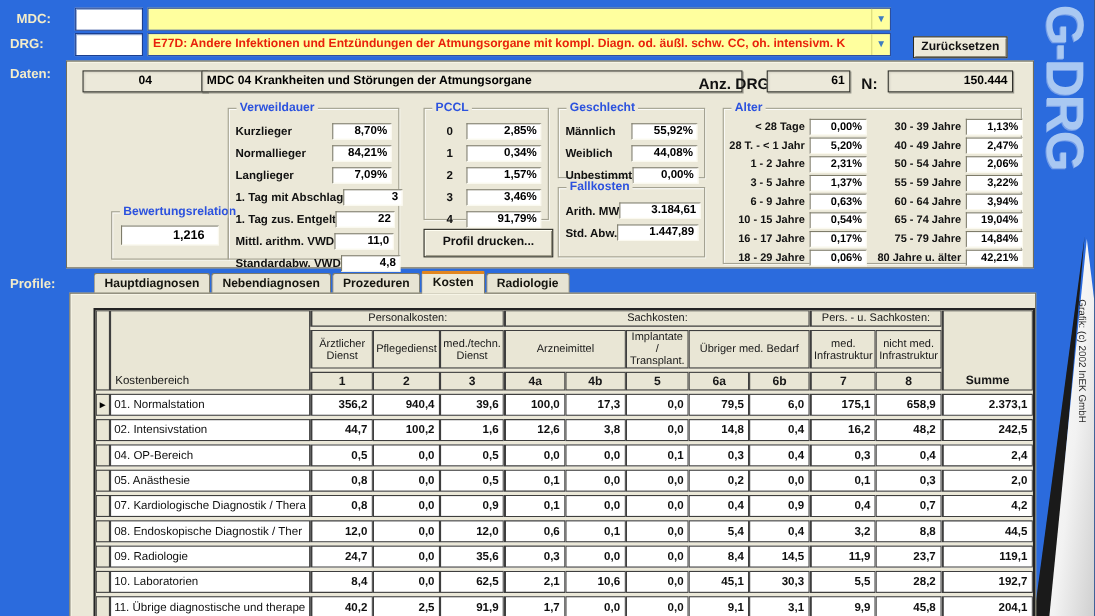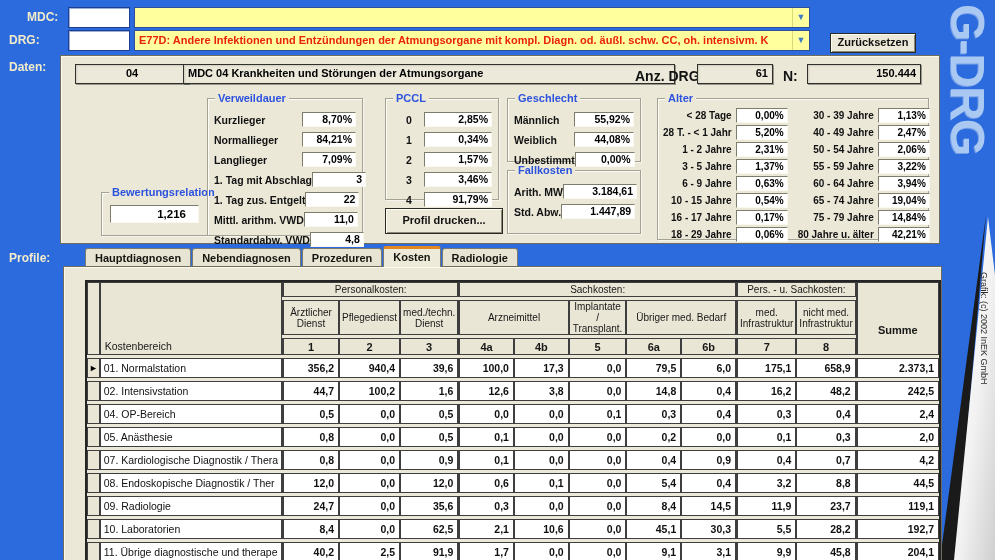--- a/index.html
+++ b/index.html
@@ -75,40 +75,40 @@
 
   .tablewrap{position:absolute;left:21px;top:13px;border:2px solid #242424;background:#ebe8d8;overflow:hidden;}
   table.costtable{border-collapse:separate;border-spacing:0 3px;table-layout:fixed;margin:-3px 0;}
   .costtable th,.costtable td{border:1px solid #3e3e3e;overflow:hidden;}
   .costtable th{background:#e9e6d5;color:#181818;font-weight:400;font-size:10px;
                 padding:0 2px;vertical-align:middle;text-align:center;}
   tr.groupRow th{height:13px;}
   tr.subRow th{height:26px;line-height:11px;}
   tr.numRow th{height:15px;font-weight:700;font-size:11px;}
   th.kb{vertical-align:bottom;text-align:left;font-size:10.5px;padding:0 0 2px 4px;font-weight:400;}
-  th.summeHead{vertical-align:bottom;font-weight:700;font-size:11px;padding-bottom:18px;}
+  th.summeHead{vertical-align:bottom;font-weight:700;font-size:11px;padding-bottom:2px;}
   td.gutter{background:#e9e6d5;text-align:center;font-size:9px;color:#000;padding:0;}
   td.rowname{background:#fff;font-size:10.5px;color:#101010;text-align:left;padding:2px 3px;white-space:nowrap;}
   td.num{background:#fff;text-align:right;font-weight:700;font-size:10.5px;color:#101010;padding:2px 4px;}
   .thickL{border-left-width:2px !important;}
   tr.dataRow{height:20px;}
 
   #banner{position:absolute;right:0;top:0;width:55px;height:560px;background:#2b6bdd;}
   #logo{position:absolute;top:4px;left:2px;writing-mode:vertical-rl;font-size:48px;font-weight:800;
         color:#a9c8f2;letter-spacing:-2px;line-height:50px;text-shadow:1px 1px 0 rgba(255,255,255,.35);}
   #curl{position:absolute;left:0;top:215px;}
   #copyright{position:absolute;top:272px;right:6px;writing-mode:vertical-rl;font-size:9px;color:#2a2a2a;
              white-space:nowrap;}
 </style>
 </head>
 <body>
 
 <div id="screen">
 
-  <div class="fieldlabel" style="left:27px;top:10px">MDC:</div>
+  <div class="fieldlabel" style="left:15px;top:10px">MDC:</div>
   <div class="whitein" style="left:68px;top:7px;width:60px"></div>
   <div class="combo" id="mdc-combo" style="left:134px;top:7px;width:674px">
     <span class="combo-text"></span>
     <span class="combo-arrow">▼</span>
   </div>
 
   <div class="fieldlabel" style="left:9px;top:33px">DRG:</div>
   <div class="whitein" style="left:68px;top:30px;width:60px"></div>
   <div class="combo" id="drg-combo" style="left:134px;top:30px;width:674px">
     <span class="combo-text">E77D: Andere Infektionen und Entzündungen der Atmungsorgane mit kompl. Diagn. od. äußl. schw. CC, oh. intensivm. K</span>

